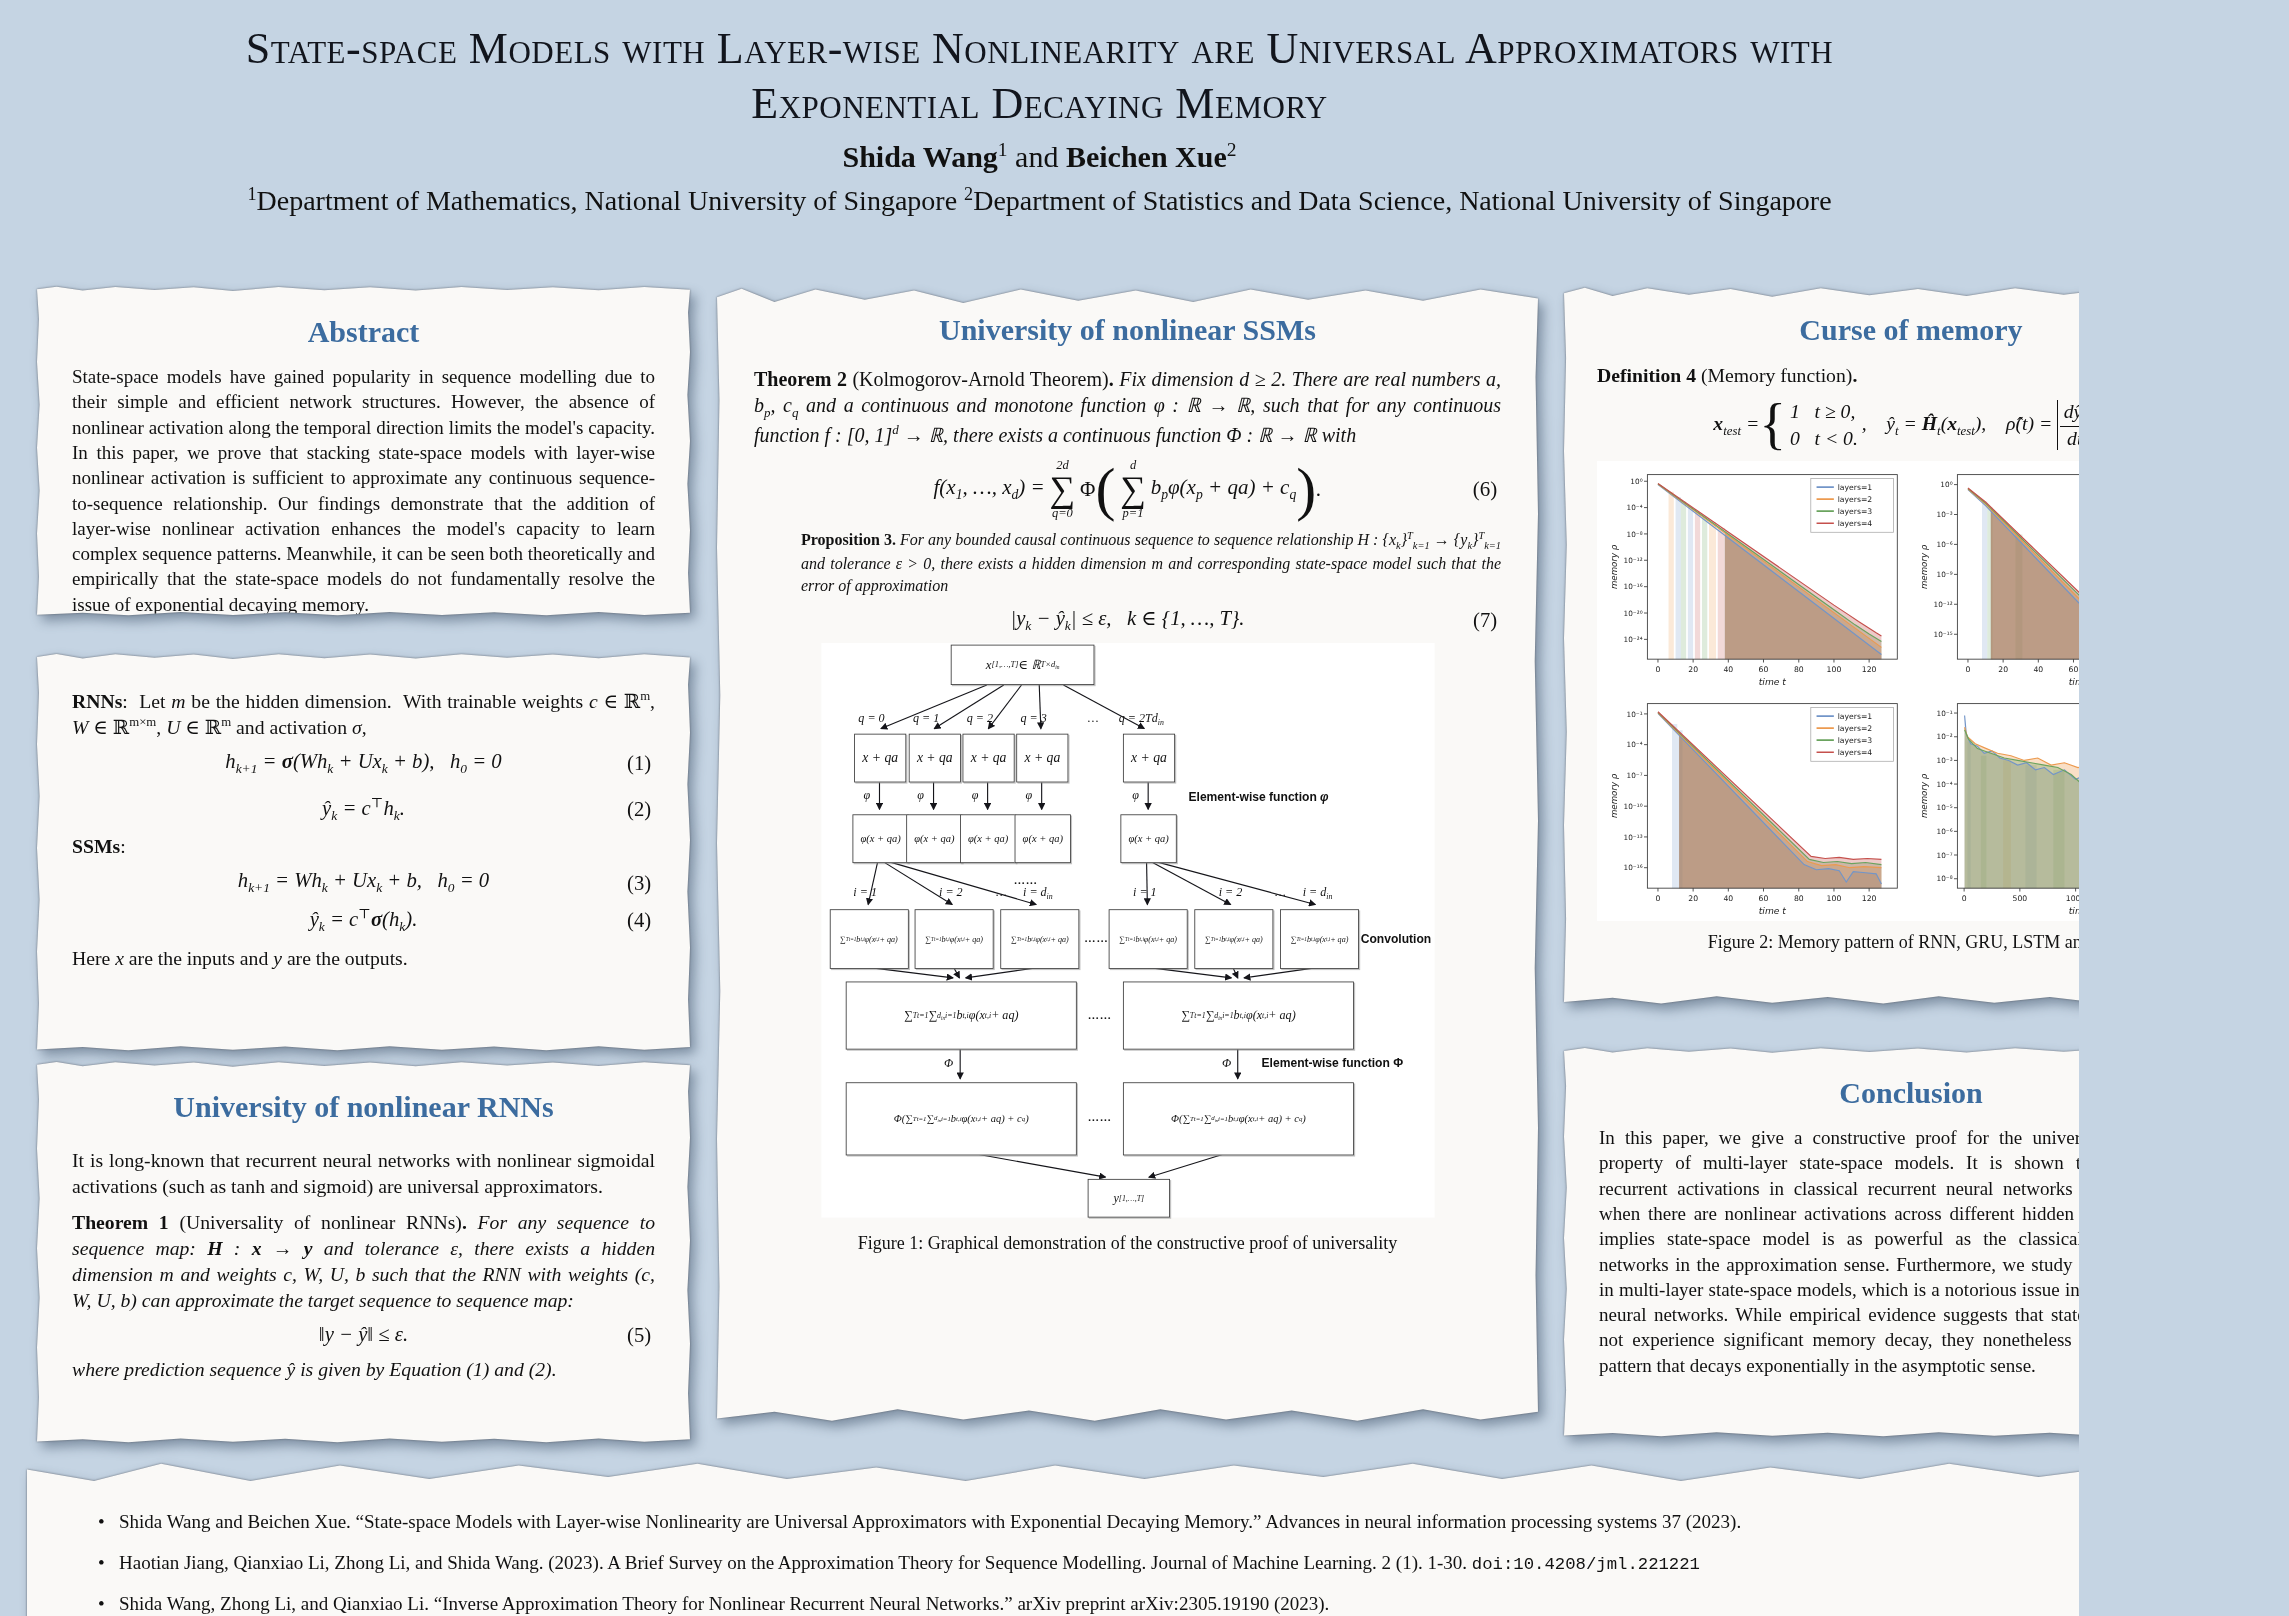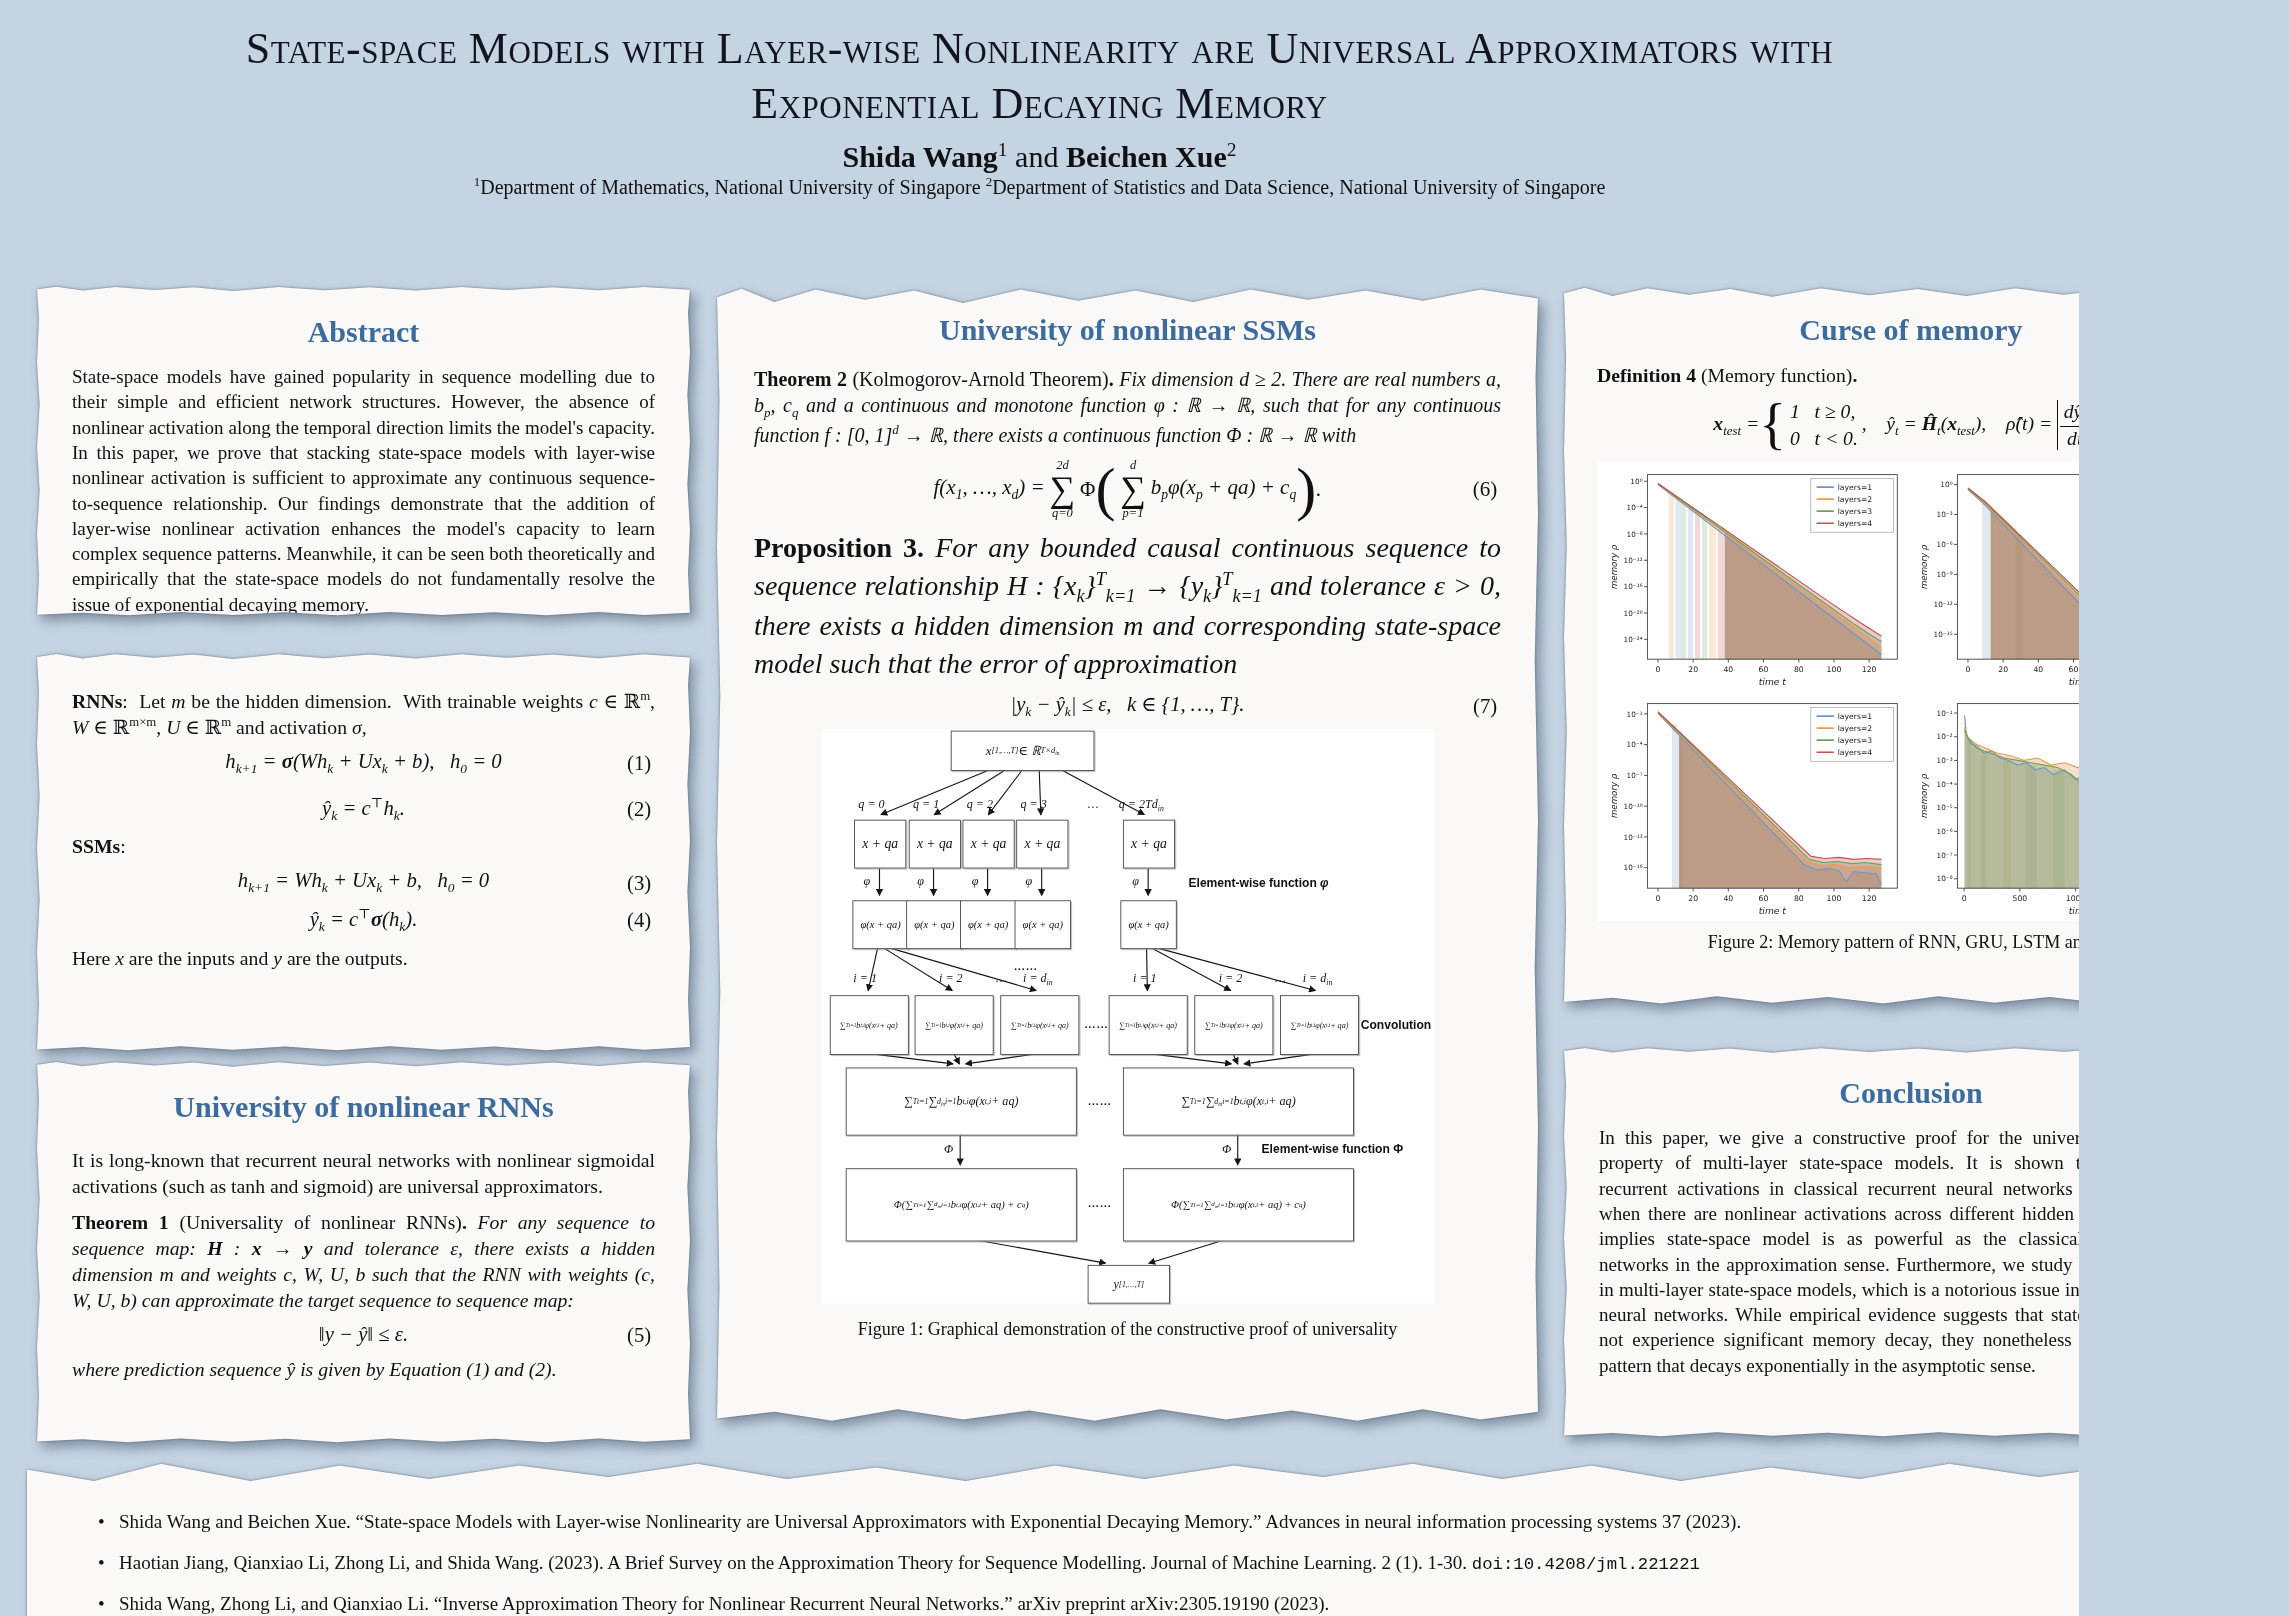--- a/index.html
+++ b/index.html
@@ -2,21 +2,21 @@
 <html><head>
 <meta charset="utf-8">
 <style>
   html,body{margin:0;padding:0;}
   body{width:2289px;height:1617px;background:#c5d4e3;font-family:"Liberation Serif","DejaVu Serif",serif;color:#111;}
   .poster{position:relative;width:2079px;height:1617px;overflow:hidden;background:#c5d4e3;}
   
   .header{position:absolute;top:21px;left:0;right:0;text-align:center;}
   .title{font-variant:small-caps;font-size:44px;line-height:1.25;color:#12151d;letter-spacing:0.5px;}
   .authors{font-size:30px;margin-top:7.7px;}
-  .affil{font-size:20px;margin-top:0;}
+  .affil{font-size:28px;margin-top:10px;}
   sup{font-size:.65em;}
   sub{font-size:.65em;}
   
   .sheet{position:absolute;filter:drop-shadow(0 0 1px rgba(90,95,105,.9)) drop-shadow(5.8px 6.7px 5.8px rgba(40,60,85,.45));}
   .paper{width:100%;height:100%;background:#faf9f7;box-sizing:border-box;padding:25px 35px;
     clip-path:polygon(0% 1.0%,3% 0.25%,7% 1.4%,12% 0.3%,18% 1.2%,24% 0.4%,30% 1.5%,37% 0.3%,44% 1.3%,51% 0.4%,58% 1.4%,65% 0.3%,72% 1.2%,79% 0.4%,86% 1.3%,93% 0.3%,100% 1.1%,99.7% 8%,100% 20%,99.6% 33%,100% 47%,99.6% 60%,100% 74%,99.7% 87%,100% 99.0%,93% 99.7%,86% 98.8%,78% 99.8%,70% 98.9%,62% 99.7%,54% 98.8%,46% 99.8%,38% 98.9%,30% 99.7%,22% 98.8%,14% 99.8%,7% 99.0%,0% 99.6%,0.3% 88%,0% 75%,0.4% 62%,0% 49%,0.4% 36%,0% 23%,0.3% 10%);}
   .paper--refs{padding:21px 38px;
     clip-path:polygon(0% 7%,3% 13%,6% 4%,10% 13%,14% 5%,18% 12%,22% 5%,26% 11%,30% 4%,34% 12%,38% 6%,42% 13%,46% 5%,50% 12%,54% 5%,58% 11%,62% 4%,66% 12%,70% 5%,74% 13%,78% 6%,82% 12%,86% 4%,90% 11%,94% 5%,97% 12%,100% 7%,100% 100%,0% 100%);}
   h2.section{font-size:30px;color:#3c6c9f;text-align:center;margin:3.8px 0 15.4px;font-weight:bold;}
   p.body{font-size:19.7px;line-height:1.33;text-align:justify;margin:9.6px 0;}
@@ -113,21 +113,21 @@
             <span class="lim">d</span>
             <span class="op">∑</span>
             <span class="lim">p=1</span>
           </span>
         <span>b<sub>p</sub>φ(x<sub>p</sub> + qa) + c<sub>q</sub></span>
         <span class="bigparen">)</span>
         <span>.</span>
         <span class="eq-num">(6)</span>
       </div>
 
-      <p class="body" style="font-size:28px;"><span><b>Proposition 3.</b></span> <span class="it">For any bounded causal continuous sequence to sequence relationship H : {x<sub>k</sub>}<sup>T</sup><sub>k=1</sub> → {y<sub>k</sub>}<sup>T</sup><sub>k=1</sub> and tolerance ε &gt; 0, there exists a hidden dimension m and corresponding state-space model such that the error of approximation</span></p>
+      <p class="body" style="font-size:16px;margin-left:47px;"><span><b>Proposition 3.</b></span> <span class="it">For any bounded causal continuous sequence to sequence relationship H : {x<sub>k</sub>}<sup>T</sup><sub>k=1</sub> → {y<sub>k</sub>}<sup>T</sup><sub>k=1</sub> and tolerance ε &gt; 0, there exists a hidden dimension m and corresponding state-space model such that the error of approximation</span></p>
       <div class="eq"><span>|y<sub>k</sub> − ŷ<sub>k</sub>| ≤ ε,&nbsp;&nbsp;&nbsp;k ∈ {1, …, T}.</span><span class="eq-num">(7)</span></div>
 
       <div class="fig1-outer">
         <div class="fig1">
           <svg class="f1-arrows" viewBox="0 0 760 712" width="730" height="684">
             <defs>
                 <marker id="ah" viewBox="0 0 10 10" refX="8.5" refY="5" markerWidth="6.5" markerHeight="6.5" orient="auto-start-reverse">
                   <path d="M0,0L10,5L0,10z" fill="#15151a"></path>
                 </marker>
               </defs>

